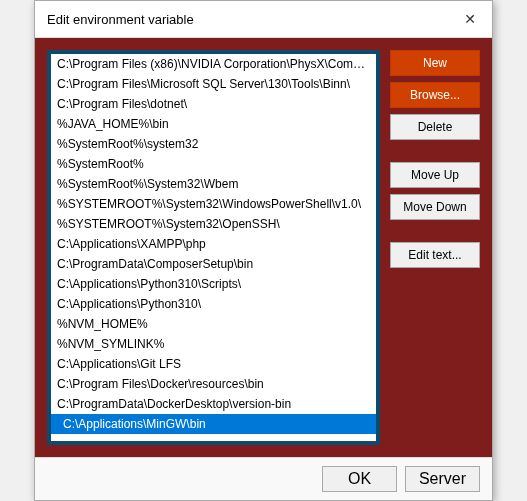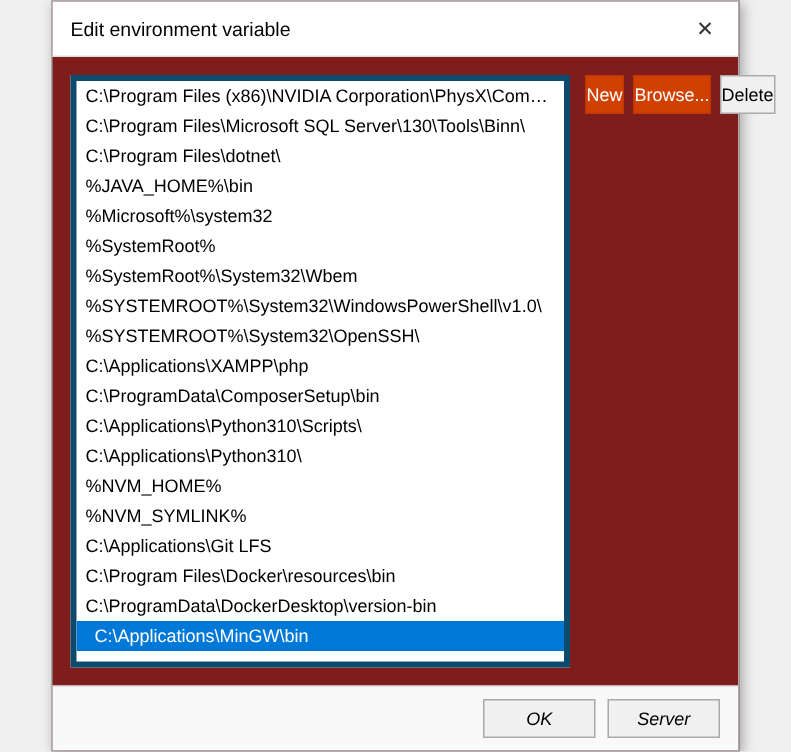--- a/index.html
+++ b/index.html
@@ -80,21 +80,21 @@
     }
 
     .list-item.selected {
       background: #0078d7;
       color: #fff;
       padding-left: 12px;
     }
 
     .buttons {
       display: flex;
-      flex-direction: row;
+      flex-direction: column;
       gap: 6px;
       width: 90px;
     }
 
     .btn {
       width: 90px;
       height: 26px;
       border: 1px solid #aaa;
       background: #f0f0f0;
       cursor: pointer;
@@ -123,26 +123,25 @@
       border-top: 1px solid #ddd;
       background: #f9f9f9;
     }
 
     .footer-btn {
       width: 75px;
       height: 26px;
       border: 1px solid #aaa;
       background: #f0f0f0;
       cursor: pointer;
-      font-size: 12px;
-      color: #000;
-      display: flex;
-      align-items: center;
-      justify-content: center;
-      font-style: italic;
+      font-size: 16px;
+      color: #000;
+      display: flex;
+      align-items: center;
+      justify-content: center;
     }
 
     .list-container::-webkit-scrollbar {
       width: 14px;
     }
     .list-container::-webkit-scrollbar-track {
       background: #f0f0f0;
     }
     .list-container::-webkit-scrollbar-thumb {
       background: #c0c0c0;
@@ -157,21 +156,21 @@
     <span class="title-bar-text">Edit environment variable</span>
     <button class="close-btn">✕</button>
   </div>
 
   <div class="content">
     <div class="list-container">
     <div class="list-item">C:\Program Files (x86)\NVIDIA Corporation\PhysX\Common</div>
         <div class="list-item">C:\Program Files\Microsoft SQL Server\130\Tools\Binn\</div>
         <div class="list-item">C:\Program Files\dotnet\</div>
         <div class="list-item">%JAVA_HOME%\bin</div>
-        <div class="list-item">%Microsoft%\system32</div>
+        <div class="list-item">%SystemRoot%\system32</div>
         <div class="list-item">%SystemRoot%</div>
         <div class="list-item">%SystemRoot%\System32\Wbem</div>
         <div class="list-item">%SYSTEMROOT%\System32\WindowsPowerShell\v1.0\</div>
         <div class="list-item">%SYSTEMROOT%\System32\OpenSSH\</div>
         <div class="list-item">C:\Applications\XAMPP\php</div>
         <div class="list-item">C:\ProgramData\ComposerSetup\bin</div>
         <div class="list-item">C:\Applications\Python310\Scripts\</div>
         <div class="list-item">C:\Applications\Python310\</div>
         <div class="list-item">%NVM_HOME%</div>
         <div class="list-item">%NVM_SYMLINK%</div>

